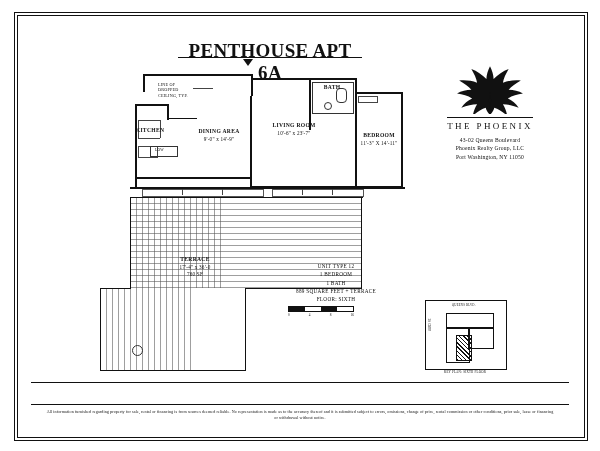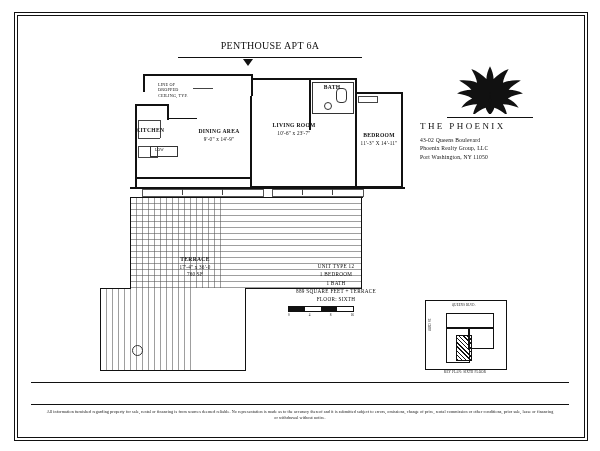--- a/index.html
+++ b/index.html
@@ -1,41 +1,41 @@
 <!DOCTYPE html>
 <html><head>
 <meta charset="utf-8">
 <style>
   html,body{margin:0;padding:0;background:#ffffff;}
   body{width:600px;height:451px;font-family:"Liberation Serif",serif;color:#111;}
   .sheet{position:relative;width:600px;height:451px;background:#fff;overflow:hidden;}
   .frame{position:absolute;left:14px;top:12px;width:572px;height:427px;border:1.5px solid #111;background:#fff;}
   .frame-inner{position:absolute;left:17px;top:15px;width:566px;height:421px;border:0.5px solid #111;}
 
-  .title{position:absolute;left:175px;top:40px;width:190px;text-align:center;font-size:10px;font-weight:normal;letter-spacing:.3px;}
+  .title{position:absolute;left:175px;top:40px;width:190px;text-align:center;font-size:19px;font-weight:bold;letter-spacing:.3px;}
   .title-rule{position:absolute;left:178px;top:57px;width:184px;height:1.2px;background:#111;}
 
   
   .plan{position:absolute;left:100px;top:60px;width:270px;height:320px;}
   .w{position:absolute;background:#111;}
   .thin{position:absolute;background:#444;}
 
   .room-lbl{position:absolute;text-align:center;font-size:5.2px;line-height:1.35;letter-spacing:.2px;}
   .room-lbl b{font-size:5.6px;letter-spacing:.3px;}
 
   .note{position:absolute;font-size:4.2px;line-height:1.3;letter-spacing:.2px;color:#111;}
 
   
   .terrace{position:absolute;background:
       repeating-linear-gradient(0deg,rgba(80,80,80,.55) 0 .5px,transparent .5px 6px),
       repeating-linear-gradient(90deg,rgba(80,80,80,.55) 0 .5px,transparent .5px 6px);
   }
 
   
-  .logo-block{position:absolute;left:420px;top:60px;width:140px;}
+  .logo-block{position:absolute;left:420px;top:60px;width:140px;text-align:center;}
   .bird{width:86px;height:54px;display:block;margin:0 auto;}
   .logo-rule{width:86px;height:1px;background:#111;margin:3px auto 3px;}
   .brand{font-size:9px;letter-spacing:2.4px;font-variant:small-caps;font-family:"Liberation Serif",serif;}
   .addr{font-size:5.6px;line-height:1.5;margin-top:5px;letter-spacing:.2px;}
 
   
   .unitinfo{position:absolute;left:288px;top:262px;width:96px;text-align:center;font-size:5.2px;line-height:1.6;letter-spacing:.3px;}
   .scalebar{position:absolute;left:288px;top:306px;width:66px;}
   .scalebar .bar{display:flex;height:4px;border:0.5px solid #111;}
   .scalebar .bar i{flex:1;display:block;}

